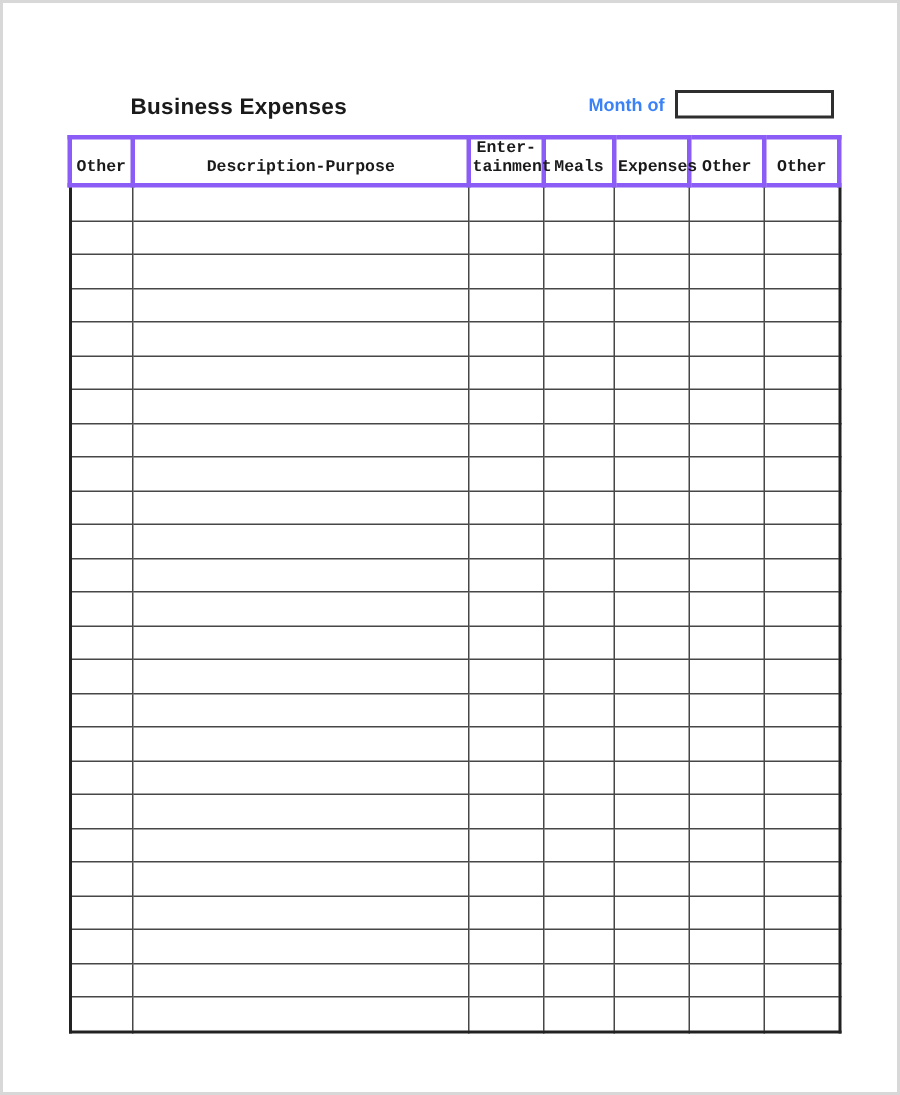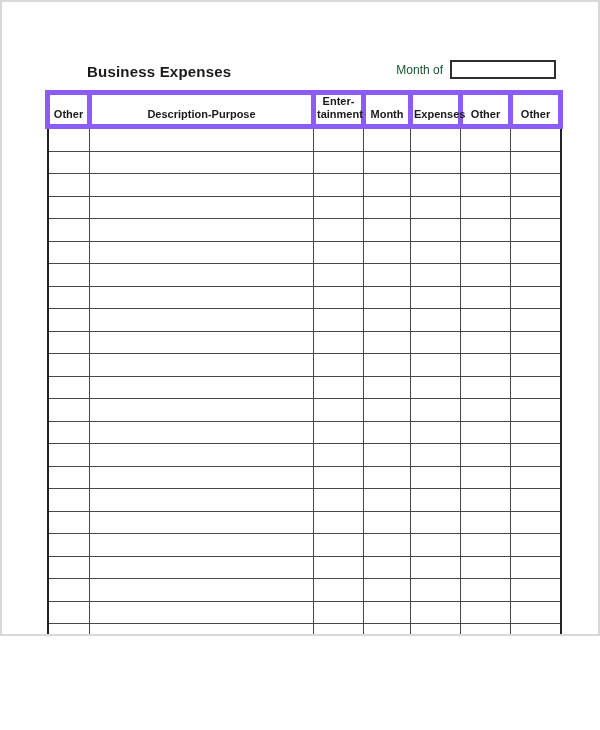--- a/index.html
+++ b/index.html
@@ -4,21 +4,21 @@
 <style>
   html, body {
     margin: 0;
     padding: 0;
     background: #ffffff;
     font-family: "Liberation Sans", "DejaVu Sans", sans-serif;
   }
   .page {
     position: relative;
     width: 600px;
-    height: 636px;
+    height: 730px;
     box-sizing: border-box;
     background: #ffffff;
     border: 2px solid #d8d8d8;
     overflow: hidden;
     color: #1a1a1a;
   }
   .title {
     position: absolute;
     left: 85px;
     top: 61px;
@@ -32,22 +32,22 @@
   .month-group {
     position: absolute;
     top: 58px;
     right: 42px;
     display: flex;
     align-items: center;
     gap: 7px;
   }
   .month-label {
     font-size: 12px;
-    font-weight: 400;
-    color: #14532d;
+    font-weight: 700;
+    color: #3b82f6;
     white-space: nowrap;
   }
   .month-input {
     width: 106px;
     height: 19px;
     box-sizing: border-box;
     border: 2px solid #2e2e2e;
     background: #ffffff;
     font-family: "Liberation Sans", "DejaVu Sans", sans-serif;
     font-size: 12px;
@@ -65,30 +65,31 @@
     background: #ffffff;
   }
   table.expenses col.c0 { width: 42px;  }
   table.expenses col.c1 { width: 224px; }
   table.expenses col.c2 { width: 50px;  }
   table.expenses col.c3 { width: 47px;  }
   table.expenses col.c4 { width: 50px;  }
   table.expenses col.c5 { width: 50px;  }
   table.expenses col.c6 { width: 50px;  }
   table.expenses th {
-    border: 5px solid #8b5cf6;
+    border: 3px solid #8b5cf6;
     height: 26px;
     vertical-align: bottom;
     text-align: center;
     font-size: 11px;
     font-weight: 700;
     line-height: 1.18;
     padding: 0 1px 3px 1px;
     white-space: pre-line;
     color: #1a1a1a;
+    font-family: Liberation Mono, monospace;
   }
   table.expenses td {
     border: 1px solid #474747;
     height: 21.5px;
     padding: 0;
     background: #ffffff;
   }
 </style>
 </head>
 <body>
@@ -111,21 +112,21 @@
       <col class="c4">
         <col class="c5">
         <col class="c6">
     </colgroup>
     <thead>
       <tr>
         <th>Other</th>
         <th>Description-Purpose</th>
         <th>Enter-
 tainment</th>
-        <th>Month</th>
+        <th>Meals</th>
         <th>Expenses</th>
         <th>Other</th>
         <th>Other</th>
       </tr>
     </thead>
     <tbody id="expense-rows">
         <tr>
           <td></td>
           <td></td>
           <td></td>

